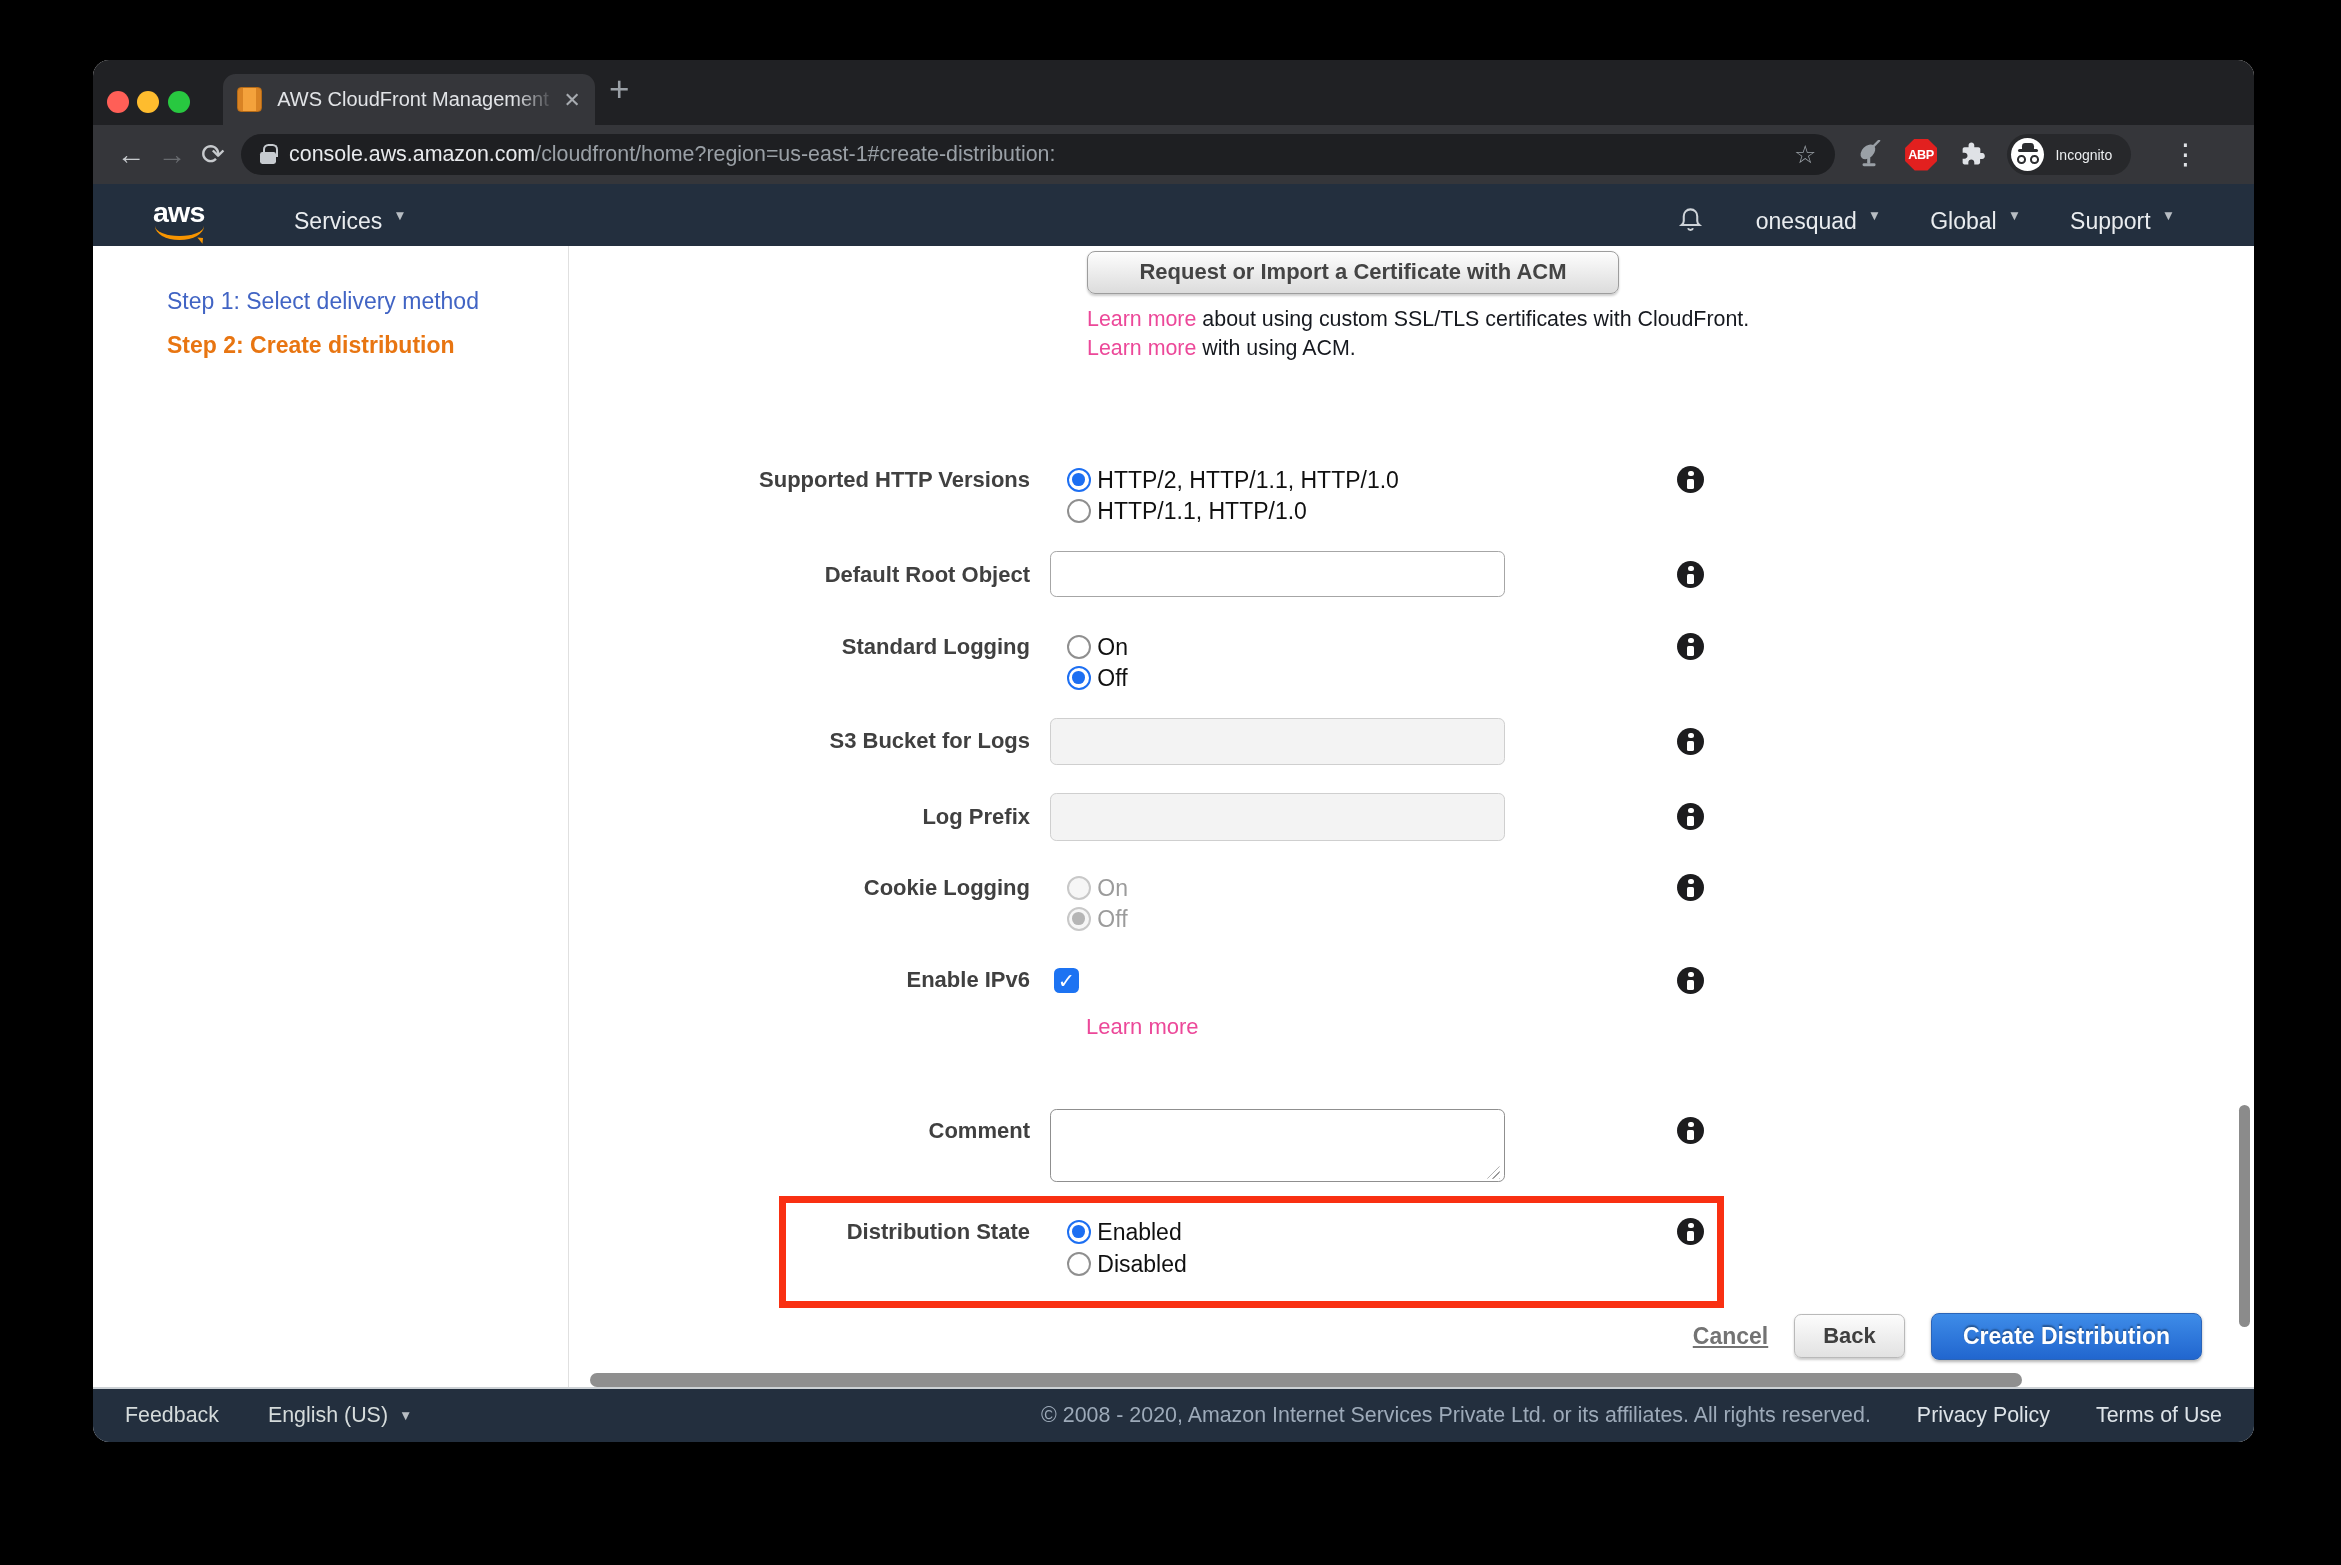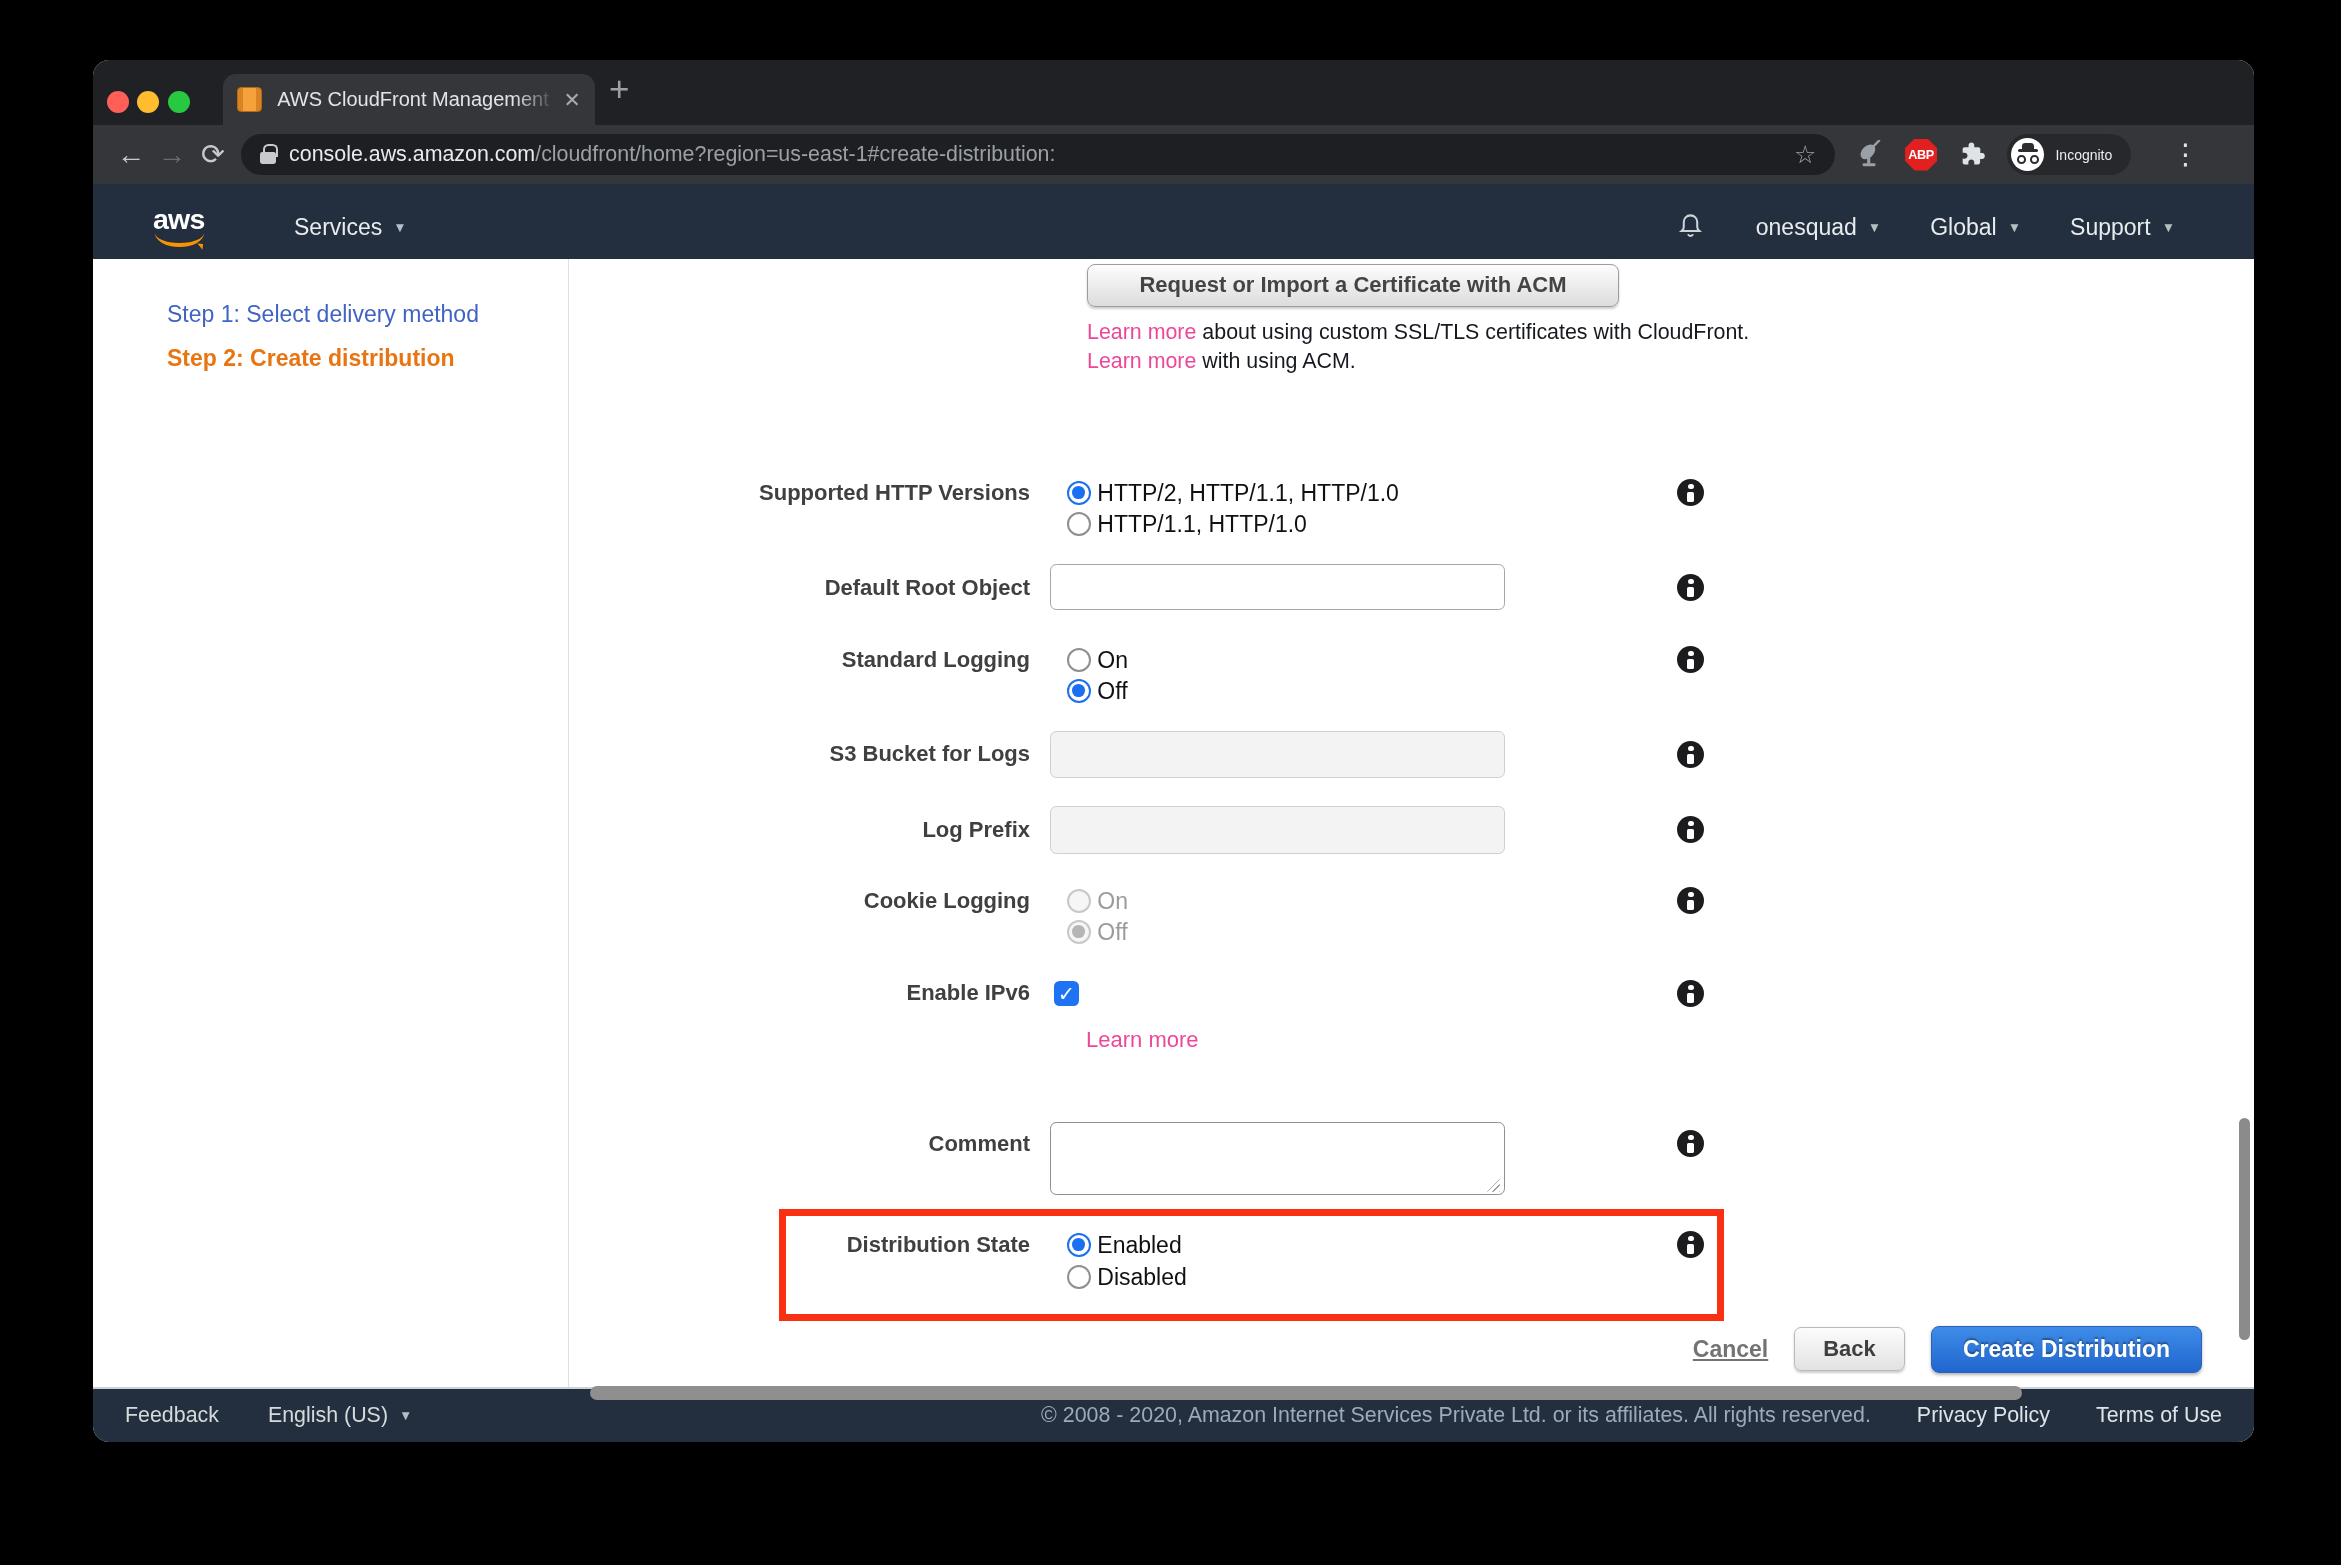--- a/index.html
+++ b/index.html
@@ -50,28 +50,28 @@
     padding:0 19px 0 4.7px; gap:11px; }
   .spy { width:33px; height:33px; border-radius:50%; background:#fff; position:relative; }
   .spy .crown { position:absolute; left:10.3px; top:4.7px; width:12.7px; height:7.1px; background:#2c2d30; border-radius:3.2px 3.2px 0 0; }
   .spy .brim { position:absolute; left:6.3px; top:11px; width:20.6px; height:3.2px; background:#2c2d30; border-radius:1.6px; }
   .spy .eye { position:absolute; top:17.4px; width:8.7px; height:8.7px; border:2.4px solid #2c2d30; border-radius:50%; }
   .spy .eye.l { left:5.5px; } .spy .eye.r { left:19px; }
   .incog-label { color:#eceef0; font-size:14px; }
   .menu-dots { color:#dfe2e5; font-size:28.5px; margin-left:19px; }
 
   
-  .awsnav { height:75px; background:#232f3e; display:flex; align-items:center; padding:12px 79px 0 60px; flex:0 0 auto; }
+  .awsnav { height:62px; background:#232f3e; display:flex; align-items:center; padding:12px 79px 0 60px; flex:0 0 auto; }
   .awslogo { position:relative; width:57px; height:44px; }
   .awslogo .txt { color:#fff; font-size:28.5px; font-weight:bold; letter-spacing:-0.8px; line-height:27px; }
   .awslogo .smile { position:absolute; left:1.6px; top:27px; width:49px; height:14.2px;
     border-bottom:4.7px solid #f79400; border-radius:0 0 50% 50% / 0 0 100% 100%; }
   .awslogo .smile::after { content:""; position:absolute; right:-3.2px; bottom:-5.5px; width:0; height:0;
     border:4.7px solid transparent; border-left-color:#f79400; transform:rotate(-40deg); }
-  .navitem { display:flex; align-items:center; gap:11px; color:#e9ecef; font-size:23px; }
+  .navitem { display:flex; gap:11px; color:#e9ecef; font-size:23px; }
   .navitem.services { margin-left:84px; }
   .caret { font-size:13.5px; color:#b7bdc3; }
   .nav-right { margin-left:auto; display:flex; align-items:center; gap:49px; }
   .bell { width:33px; height:33px; }
 
   
   .contentrow { flex:1 1 auto; display:flex; background:#fff; min-height:0; }
   .sidebar { width:476px; flex:0 0 auto; border-right:1.6px solid #e0e0e0; padding:40px 0 0 74px; }
   .step { font-size:23px; line-height:30px; margin-bottom:14.2px; white-space:nowrap; }
   .step.s1 { color:#4164c4; }

